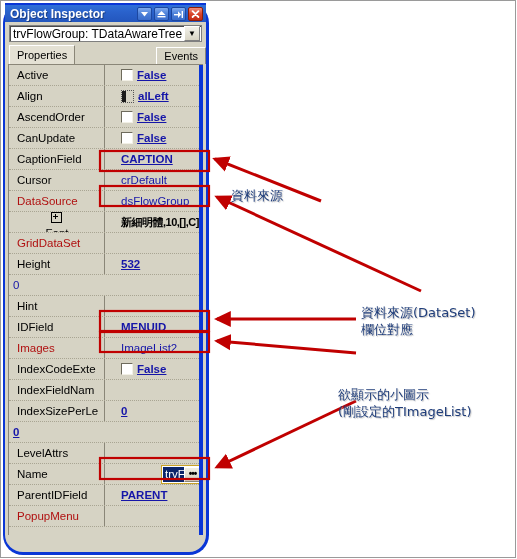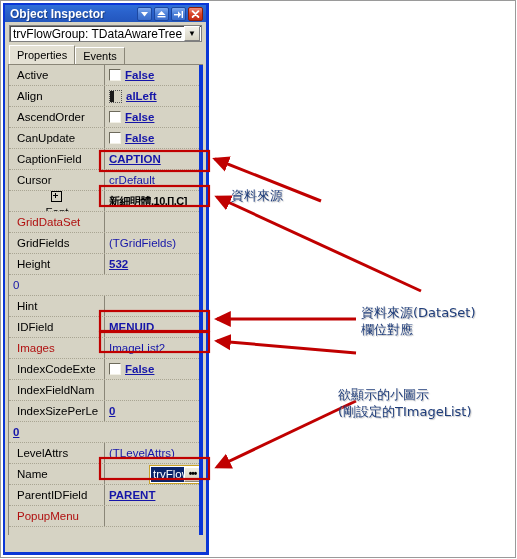--- a/index.html
+++ b/index.html
@@ -28,20 +28,21 @@
     position: absolute;
     left: 2px; top: 2px;
     width: 206px; height: 552px;
     box-sizing: border-box;
     background: #d6d3c4;
     border-left: 2px solid #0a36d6;
     border-right: 3px solid #0a36d6;
     border-bottom: 3px solid #0a36d6;
     border-top: 0;
     font-size: 11px;
+    border-radius: 20px;
   }
 
   
   #titlebar {
     height: 19px;
     background: linear-gradient(to bottom,#2f6fd8 0%, #2a62cc 40%, #2356bd 100%);
     border-top: 2px solid #0a36d6;
     border-left: 0;
     display: flex;
     align-items: center;
@@ -117,20 +118,21 @@
   }
 
   
   #tabs {
     display: flex;
     align-items: flex-end;
     height: 19px;
     padding-left: 4px;
     margin-top: 1px;
     position: relative;
+    justify-content: space-between;
   }
   .tab {
     height: 17px;
     line-height: 17px;
     padding: 0 7px;
     font-size: 11px;
     color: #000;
     background: #d6d3c4;
     border-left: 1px solid #ffffff;
     border-top: 1px solid #ffffff;
@@ -154,20 +156,21 @@
     box-sizing: border-box;
     overflow: hidden;
     position: relative;
   }
   .prow {
     display: flex;
     height: 21px;
     box-sizing: border-box;
     border-bottom: 1px dotted #a9a593;
     align-items: center;
+    gap: 12px;
   }
   .pname {
     width: 96px;
     min-width: 96px;
     height: 20px;
     line-height: 20px;
     padding-left: 8px;
     font-size: 11.5px;
     color: #000000;
     box-sizing: border-box;
@@ -383,33 +386,33 @@
           </div>
           <div class="prow">
             <div class="pname">CaptionField</div>
             <div class="pval bold">CAPTION</div>
           </div>
           <div class="prow">
             <div class="pname">Cursor</div>
             <div class="pval plain">crDefault</div>
           </div>
           <div class="prow">
+            <div class="pname red">DataSource</div>
+            <div class="pval plain">dsFlowGroup</div>
+          </div>
+          <div class="prow">
             <div class="pname expandable">
               <span class="expander"></span>
               <span>Font</span>
             </div>
             <div class="pval cjk">新細明體,10,[],C]</div>
           </div>
           <div class="prow">
             <div class="pname red">GridDataSet</div>
             <div class="pval plain"></div>
-          </div>
-          <div class="prow">
-            <div class="pname">GridFields</div>
-            <div class="pval plain">(TGridFields)</div>
           </div>
           <div class="prow">
             <div class="pname">Height</div>
             <div class="pval bold">532</div>
           </div>
           <div class="prow">
             <div class="pval plain">0</div>
           </div>
           <div class="prow">
             <div class="pname">Hint</div>
@@ -436,21 +439,20 @@
           </div>
           <div class="prow">
             <div class="pname">IndexSizePerLe</div>
             <div class="pval bold">0</div>
           </div>
           <div class="prow">
             <div class="pval bold">0</div>
           </div>
           <div class="prow">
             <div class="pname">LevelAttrs</div>
-            <div class="pval plain">(TLevelAttrs)</div>
           </div>
           <div class="prow selected">
             <div class="pname">Name</div>
             <div class="pval">
               <span class="sel-text">trvFlowGroup</span>
               <span class="ellipsis-btn">•••</span>
             </div>
           </div>
           <div class="prow">
             <div class="pname">ParentIDField</div>

